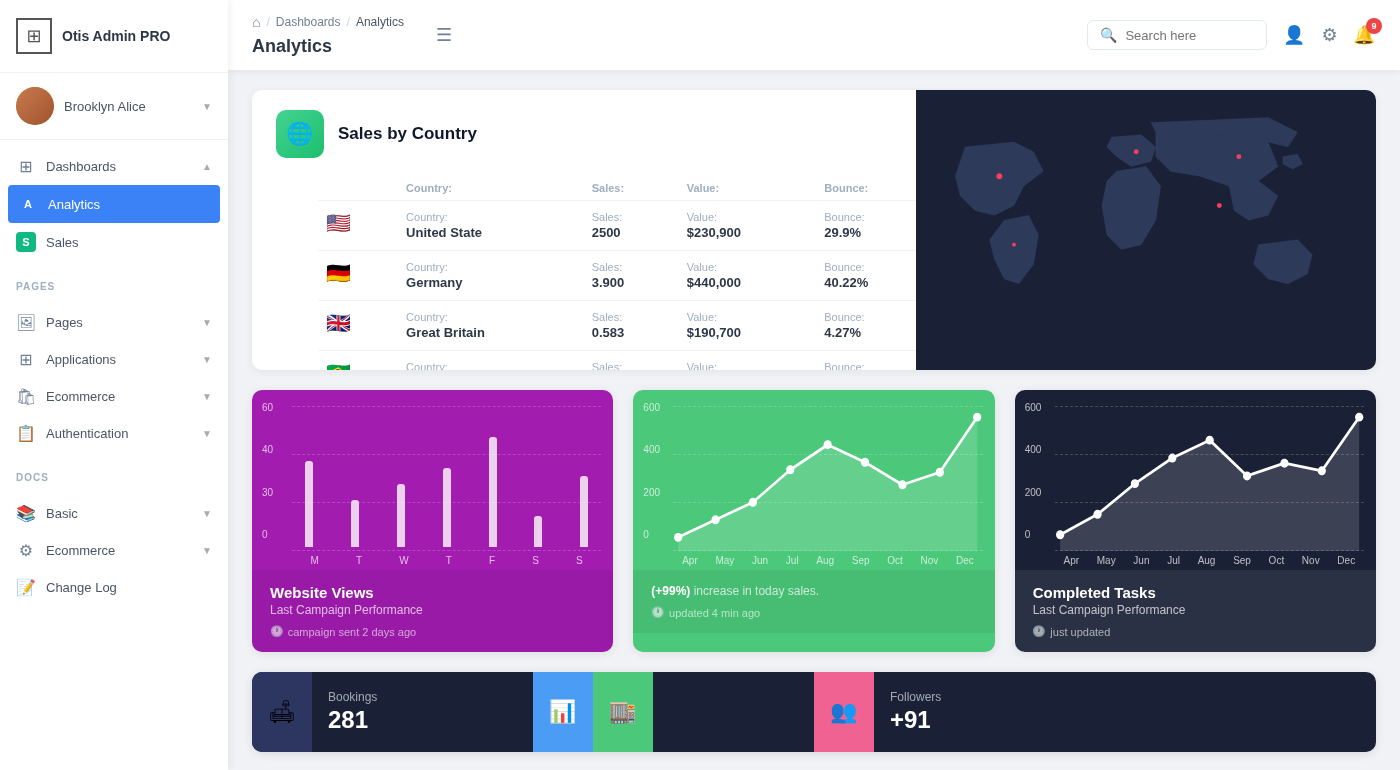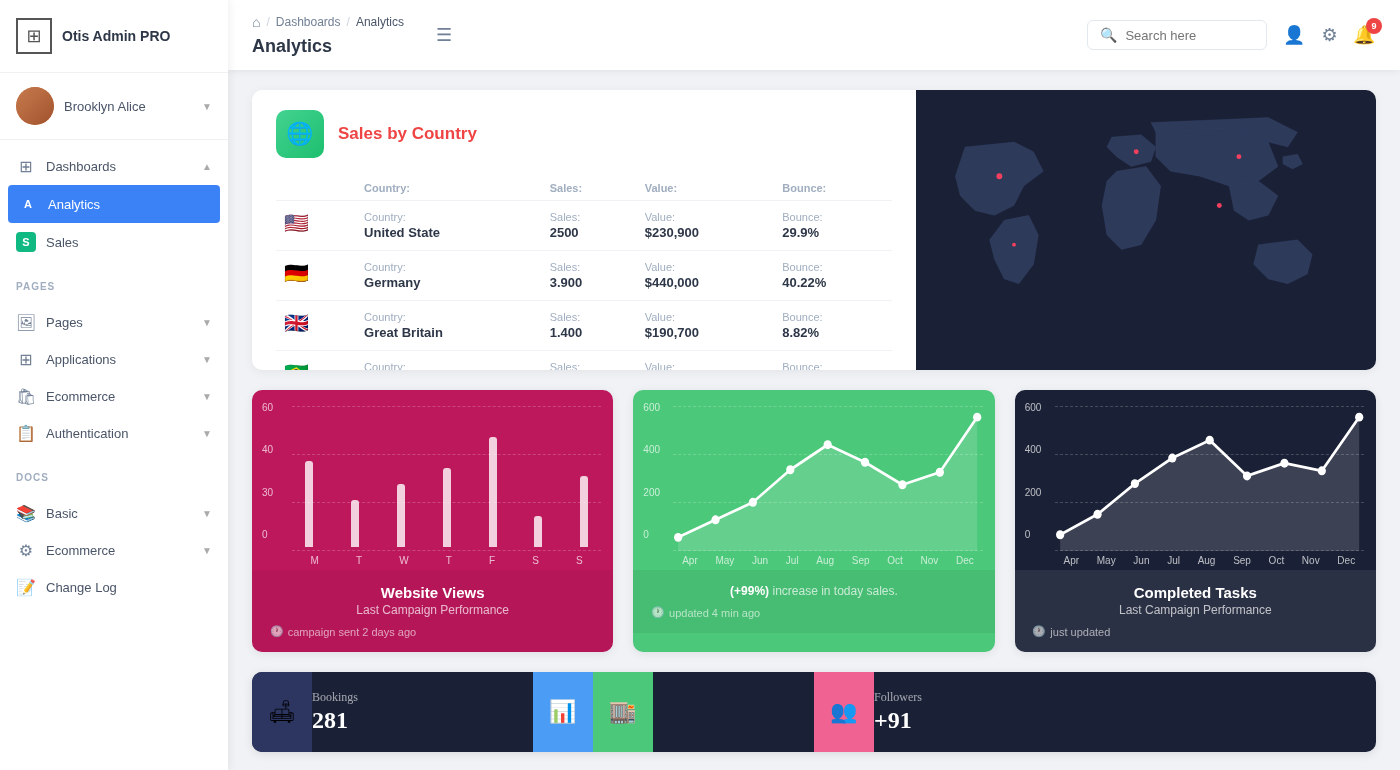--- a/index.html
+++ b/index.html
@@ -155,23 +155,23 @@
     .card-header {
       display: flex; align-items: center; gap: 14px;
       margin-bottom: 20px;
     }
     .card-icon-wrap {
       width: 48px; height: 48px; border-radius: 10px;
       background: linear-gradient(135deg, #43d391, #1dbf6e);
       display: flex; align-items: center; justify-content: center;
       font-size: 22px;
     }
-    .card-title { font-size: 17px; font-weight: 700; color: #ef4444; }
-
-    .country-table { width: 100%; border-collapse: collapse; }
+    .card-title { font-size: 17px; font-weight: 700; color: #0f172a; }
+
+    .country-table { width: 100%; border-collapse: collapse; margin-left: 42px; }
     .country-table th {
       font-size: 11px; color: #a0aec0; font-weight: 600;
       text-align: left; padding: 4px 8px 6px;
     }
     .country-table td {
       font-size: 13px; padding: 10px 8px;
       border-top: 1px solid #f0f2f5;
       vertical-align: top;
     }
     .country-table .label { font-size: 11px; color: #a0aec0; display: block; margin-bottom: 2px; }
@@ -192,21 +192,21 @@
       grid-template-columns: 1fr 1fr 1fr;
       gap: 20px;
     }
 
     .chart-card {
       border-radius: 10px;
       overflow: hidden;
       box-shadow: 0 2px 10px rgba(0,0,0,0.08);
       display: flex; flex-direction: column;
     }
-    .chart-card.blue { background: #be185d; }
+    .chart-card.blue { background: #a21caf; }
     .chart-card.green { background: #4bc87a; }
     .chart-card.dark { background: #1a2035; }
 
     .chart-area {
       height: 180px;
       padding: 16px 12px 0;
       position: relative;
       display: flex; flex-direction: column;
     }
     .chart-y-labels {
@@ -243,21 +243,20 @@
     .chart-x-labels {
       display: flex; justify-content: space-around;
       padding: 4px 0;
       font-size: 10px; color: rgba(255,255,255,0.7);
       margin-left: 28px;
     }
 
     .chart-info {
       background: rgba(255,255,255,0.08);
       padding: 14px 18px;
-      text-align: center;
     }
     .chart-card.blue .chart-info, .chart-card.green .chart-info {
       background: rgba(0,0,0,0.05);
     }
     .chart-name { font-size: 15px; font-weight: 700; color: #fff; margin-bottom: 2px; }
     .chart-sub { font-size: 12px; color: rgba(255,255,255,0.7); margin-bottom: 8px; }
     .chart-sub .highlight { font-weight: 700; color: #fff; }
     .chart-time { font-size: 11px; color: rgba(255,255,255,0.6); display: flex; align-items: center; gap: 4px; }
 
     
@@ -274,21 +273,21 @@
     .stat-icon-wrap {
       width: 60px; height: 80px;
       display: flex; align-items: center; justify-content: center;
       font-size: 22px;
     }
     .stat-icon-wrap.dark-gray { background: #2d3561; }
     .stat-icon-wrap.blue-btn { background: #4b9cf5; }
     .stat-icon-wrap.green-btn { background: #4bc87a; }
     .stat-icon-wrap.pink-btn { background: #f06292; }
     .stat-item {
-      padding: 12px 0; color: #fff; font-family: Liberation Serif, serif;
+      padding: 12px 16px; color: #fff;
     }
     .stat-label { font-size: 12px; color: rgba(255,255,255,0.6); margin-bottom: 2px; }
     .stat-value { font-size: 24px; font-weight: 700; color: #fff; }
 
     
     .world-map-container {
       position: absolute; inset: 0;
       display: flex; align-items: center; justify-content: center;
       padding: 10px;
     }
@@ -460,29 +459,29 @@
     </td>
   </tr>
               <tr>
     <td><span class="flag">🇬🇧</span></td>
     <td>
       <span class="label">Country:</span>
       <span class="value">Great Britain</span>
     </td>
     <td>
       <span class="label">Sales:</span>
-      <span class="value">1.400</span>
+      <span class="value">0.583</span>
     </td>
     <td>
       <span class="label">Value:</span>
       <span class="value">$190,700</span>
     </td>
     <td>
       <span class="label">Bounce:</span>
-      <span class="value">8.82%</span>
+      <span class="value">4.27%</span>
     </td>
   </tr>
               <tr>
     <td><span class="flag">🇧🇷</span></td>
     <td>
       <span class="label">Country:</span>
 
     </td>
     <td>
       <span class="label">Sales:</span>

